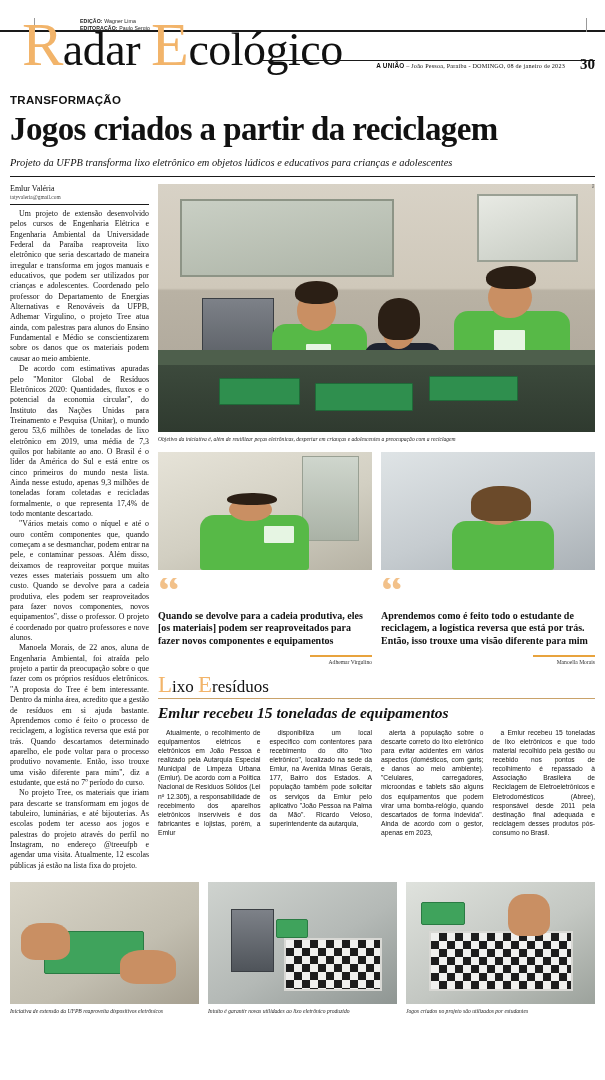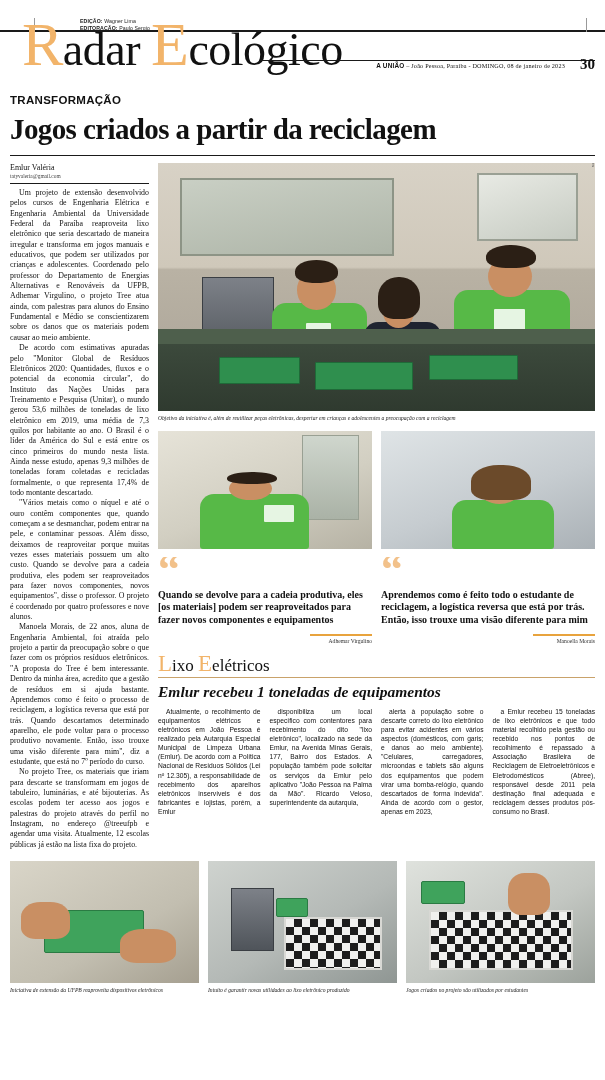--- a/index.html
+++ b/index.html
@@ -111,21 +111,21 @@
     font-family: "Liberation Sans", sans-serif;
     font-weight: bold;
     font-size: 11.5px;
     letter-spacing: 0.3px;
     margin-top: 20px;
     color: #111;
   }
   .headline {
     font-family: "Liberation Serif", serif;
     font-weight: bold;
-    font-size: 29px;
+    font-size: 33px;
     line-height: 38px;
     letter-spacing: -0.6px;
     margin-top: 4px;
     color: #111;
   }
   .subhead {
     font-family: "Liberation Serif", serif;
     font-style: italic;
     font-size: 10.4px;
     line-height: 13px;
@@ -454,20 +454,21 @@
     <div class="masthead-rule"></div>
     <div class="dateline">
       <span class="brand">A UNIÃO</span>
       <span>– João Pessoa, Paraíba - DOMINGO, 08 de janeiro de 2023</span>
     </div>
     <div class="folio">30</div>
   </div>
 
   <div class="kicker">TRANSFORMAÇÃO</div>
   <div class="headline">Jogos criados a partir da reciclagem</div>
+  <div class="subhead">Projeto da UFPB transforma lixo eletrônico em objetos lúdicos e educativos para crianças e adolescentes</div>
   <div class="hr-thin"></div>
 
   <div class="body-area">
 
     <div class="col-left">
       <div class="byline-name">Emlur Valéria</div>
       <div class="byline-mail">tatyvaleria@gmail.com</div>
       <div class="byline-rule"></div>
       <div class="bodytext">
         <p>Um projeto de extensão desenvolvido pelos cursos de Engenharia Elétrica e Engenharia Ambiental da Universidade Federal da Paraíba reaproveita lixo eletrônico que seria descartado de maneira irregular e transforma em jogos manuais e educativos, que podem ser utilizados por crianças e adolescentes. Coordenado pelo professor do Departamento de Energias Alternativas e Renováveis da UFPB, Adhemar Virgulino, o projeto Tree atua ainda, com palestras para alunos do Ensino Fundamental e Médio se conscientizarem sobre os danos que os materiais podem causar ao meio ambiente.</p>
@@ -550,24 +551,24 @@
         <div class="quote">
           <div class="q-mark">“</div>
           <div class="q-text">Aprendemos como é feito todo o estudante de reciclagem, a logística reversa que está por trás. Então, isso trouxe uma visão diferente para mim</div>
           <div class="q-rule"></div>
           <div class="q-author">Manoella Morais</div>
         </div>
       </div>
 
       <div class="sec-wrap">
         <div class="sec-title">
-          <span class="cap">L</span><span>ixo </span><span class="cap">E</span><span>elétricos</span>
+          <span class="cap">L</span><span>ixo </span><span class="cap">E</span><span>resíduos</span>
         </div>
         <div class="sec-rule"></div>
-        <div class="sec-head">Emlur recebeu 1 toneladas de equipamentos</div>
+        <div class="sec-head">Emlur recebeu 15 toneladas de equipamentos</div>
         <div class="sec-cols">
           <div class="sc">
             <p>Atualmente, o recolhimento de equipamentos elétricos e eletrônicos em João Pessoa é realizado pela Autarquia Especial Municipal de Limpeza Urbana (Emlur). De acordo com a Política Nacional de Resíduos Sólidos (Lei nº 12.305), a responsabilidade de recebimento dos aparelhos eletrônicos inservíveis é dos fabricantes e lojistas, porém, a Emlur</p>
           </div>
           <div class="sc">
             <p>disponibiliza um local específico com contentores para recebimento do dito "lixo eletrônico", localizado na sede da Emlur, na Avenida Minas Gerais, 177, Bairro dos Estados. A população também pode solicitar os serviços da Emlur pelo aplicativo "João Pessoa na Palma da Mão".
 Ricardo Veloso, superintendente da autarquia,</p>
           </div>
           <div class="sc">
             <p>alerta à população sobre o descarte correto do lixo eletrônico para evitar acidentes em vários aspectos (domésticos, com garis; e danos ao meio ambiente). "Celulares, carregadores, microondas e tablets são alguns dos equipamentos que podem virar uma bomba-relógio, quando descartados de forma indevida". Ainda de acordo com o gestor, apenas em 2023,</p>

